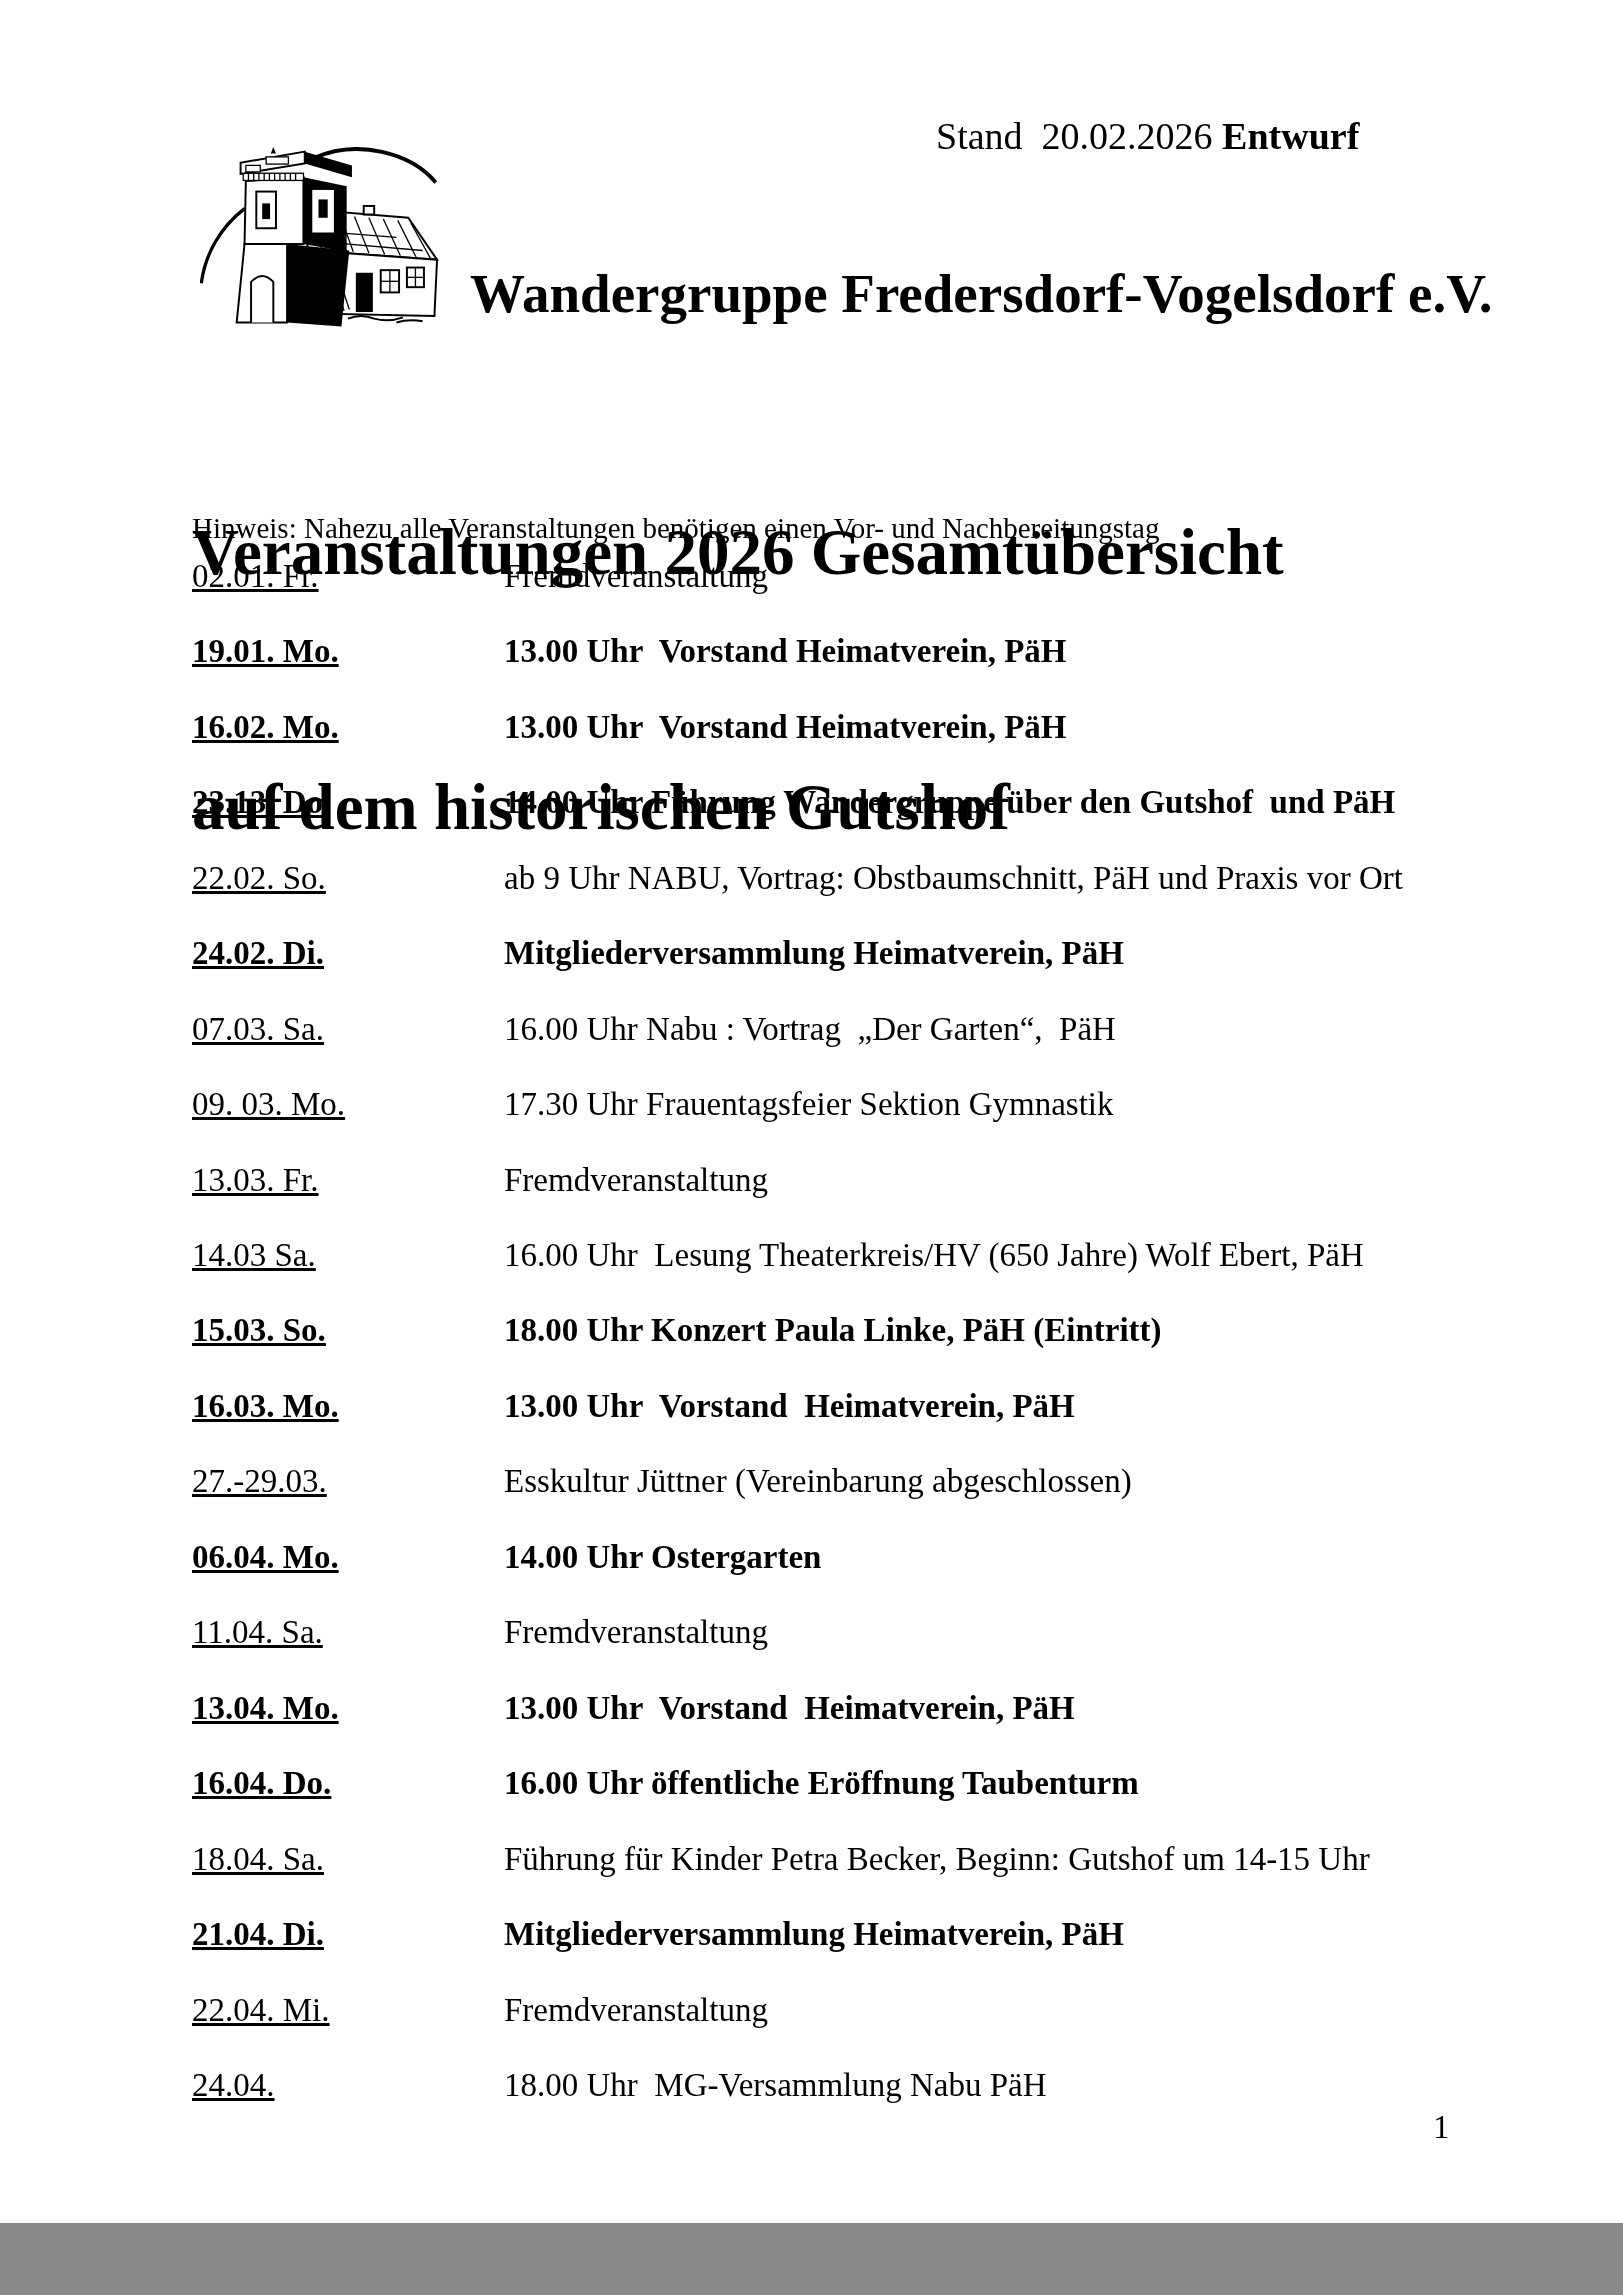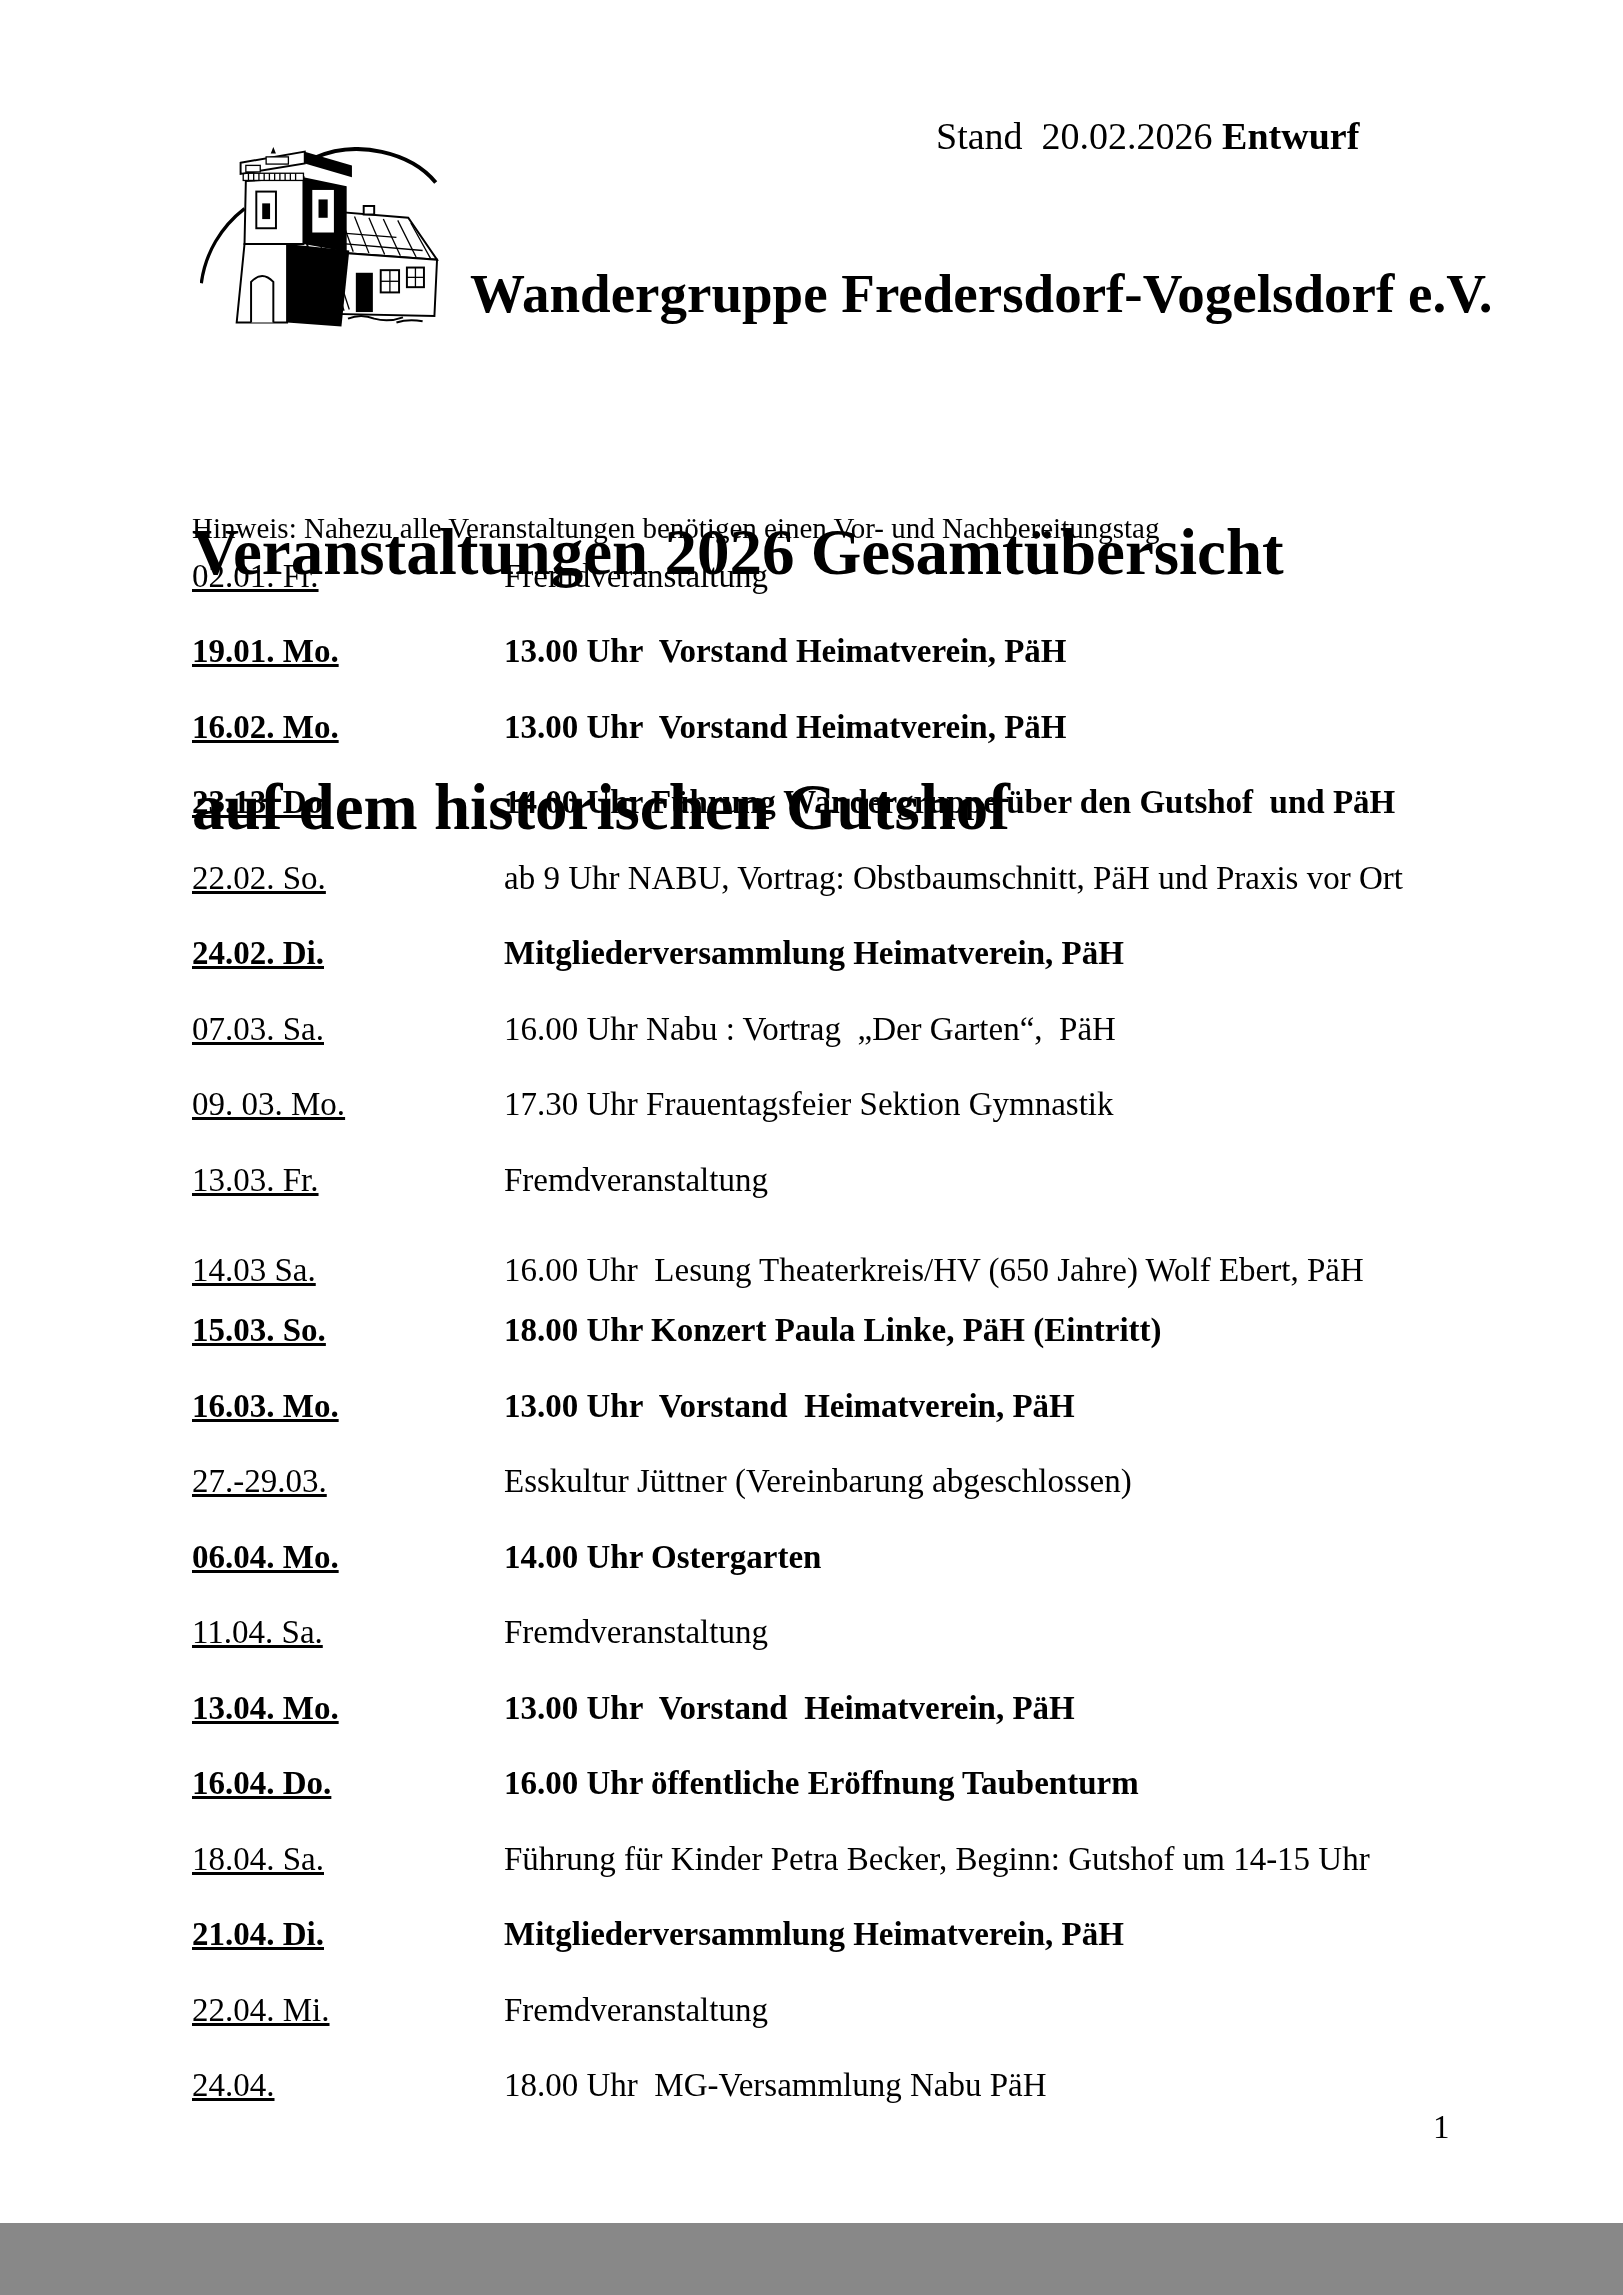--- a/index.html
+++ b/index.html
@@ -145,21 +145,21 @@
   <div class="events" id="events">
       <div class="row" style="top: 0px;"><span class="date">02.01. Fr.</span><span class="desc">Fremdveranstaltung</span></div>
       <div class="row bold" style="top: 75px;"><span class="date">19.01. Mo.</span><span class="desc">13.00 Uhr  Vorstand Heimatverein, PäH</span></div>
       <div class="row bold" style="top: 151px;"><span class="date">16.02. Mo.</span><span class="desc">13.00 Uhr  Vorstand Heimatverein, PäH</span></div>
       <div class="row bold" style="top: 226px;"><span class="date">23.13. Do</span><span class="desc">14.00 Uhr Führung Wandergruppe über den Gutshof  und PäH</span></div>
       <div class="row" style="top: 302px;"><span class="date">22.02. So.</span><span class="desc">ab 9 Uhr NABU, Vortrag: Obstbaumschnitt, PäH und Praxis vor Ort</span></div>
       <div class="row bold" style="top: 377px;"><span class="date">24.02. Di.</span><span class="desc">Mitgliederversammlung Heimatverein, PäH</span></div>
       <div class="row" style="top: 453px;"><span class="date">07.03. Sa.</span><span class="desc">16.00 Uhr Nabu : Vortrag  „Der Garten“,  PäH</span></div>
       <div class="row" style="top: 528px;"><span class="date">09. 03. Mo.</span><span class="desc">17.30 Uhr Frauentagsfeier Sektion Gymnastik</span></div>
       <div class="row" style="top: 604px;"><span class="date">13.03. Fr.</span><span class="desc">Fremdveranstaltung</span></div>
-      <div class="row" style="top: 679px; margin-top: 15px;"><span class="date">14.03 Sa.</span><span class="desc">16.00 Uhr  Lesung Theaterkreis/HV (650 Jahre) Wolf Ebert, PäH</span></div>
+      <div class="row" style="top: 679px;"><span class="date">14.03 Sa.</span><span class="desc">16.00 Uhr  Lesung Theaterkreis/HV (650 Jahre) Wolf Ebert, PäH</span></div>
       <div class="row bold" style="top: 754px;"><span class="date">15.03. So.</span><span class="desc">18.00 Uhr Konzert Paula Linke, PäH (Eintritt)</span></div>
       <div class="row bold" style="top: 830px;"><span class="date">16.03. Mo.</span><span class="desc">13.00 Uhr  Vorstand  Heimatverein, PäH</span></div>
       <div class="row" style="top: 905px;"><span class="date">27.-29.03.</span><span class="desc">Esskultur Jüttner (Vereinbarung abgeschlossen)</span></div>
       <div class="row bold" style="top: 981px;"><span class="date">06.04. Mo.</span><span class="desc">14.00 Uhr Ostergarten</span></div>
       <div class="row" style="top: 1056px;"><span class="date">11.04. Sa.</span><span class="desc">Fremdveranstaltung</span></div>
       <div class="row bold" style="top: 1132px;"><span class="date">13.04. Mo.</span><span class="desc">13.00 Uhr  Vorstand  Heimatverein, PäH</span></div>
       <div class="row bold" style="top: 1207px;"><span class="date">16.04. Do.</span><span class="desc">16.00 Uhr öffentliche Eröffnung Taubenturm</span></div>
       <div class="row" style="top: 1283px;"><span class="date">18.04. Sa.</span><span class="desc">Führung für Kinder Petra Becker, Beginn: Gutshof um 14-15 Uhr</span></div>
       <div class="row bold" style="top: 1358px;"><span class="date">21.04. Di.</span><span class="desc">Mitgliederversammlung Heimatverein, PäH</span></div>
       <div class="row" style="top: 1434px;"><span class="date">22.04. Mi.</span><span class="desc">Fremdveranstaltung</span></div>

